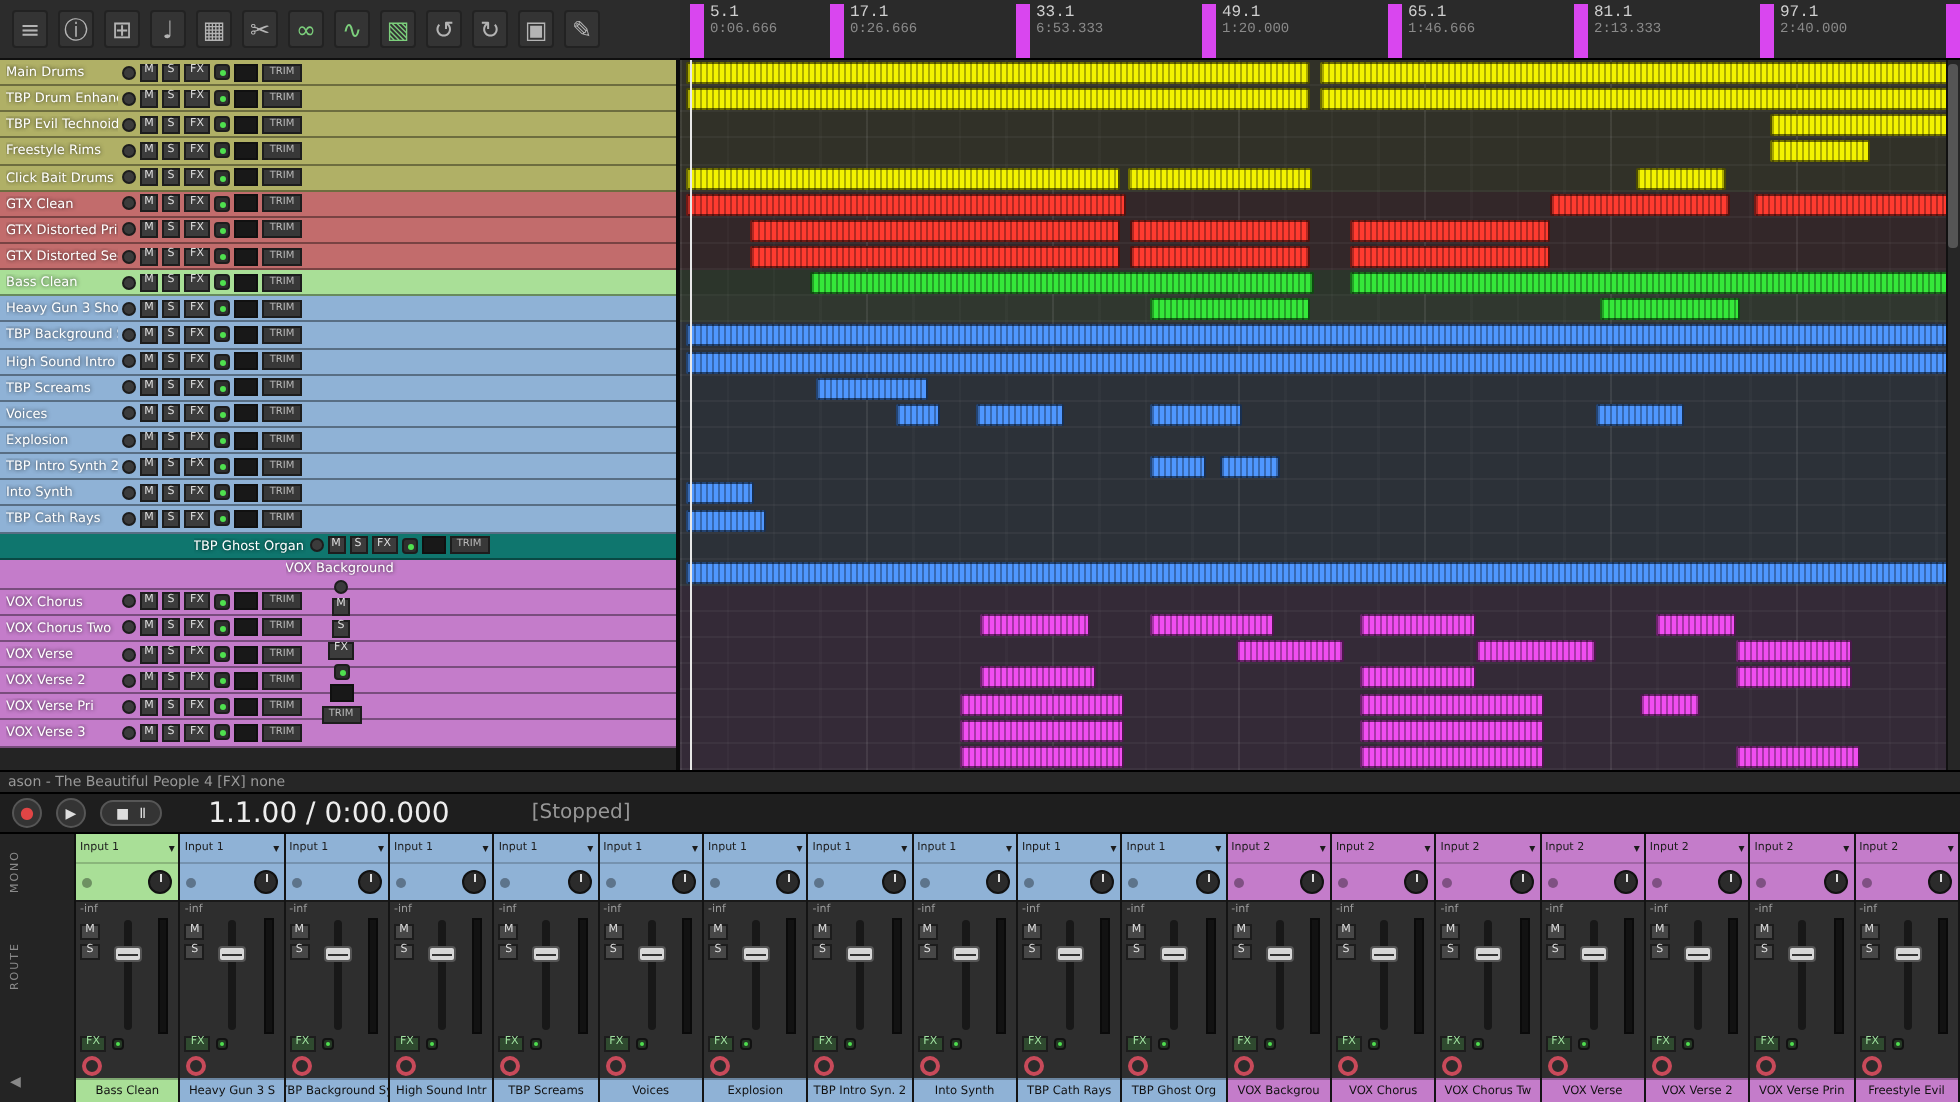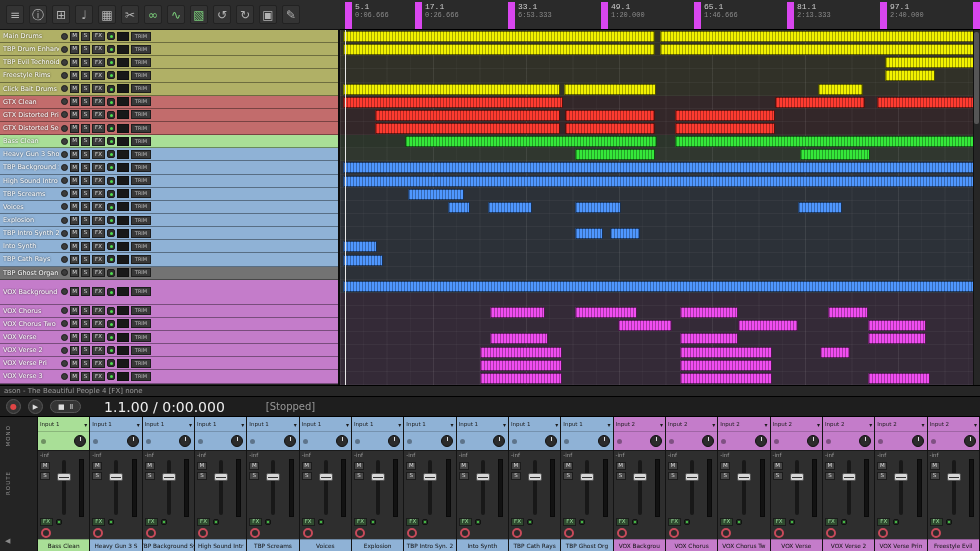--- a/index.html
+++ b/index.html
@@ -338,31 +338,31 @@
         <div class="trow" style="background: rgb(143, 178, 214); height: 13.1481px;">
           <div class="tname">TBP Cath Rays</div>
           <div class="rec"></div>
           <div class="tbtn">M</div>
           <div class="tbtn">S</div>
           <div class="tbtn fxb">FX</div>
           <div class="led"></div>
           <div class="meter"></div>
           <div class="trim">TRIM</div>
         </div>
-        <div class="trow" style="background: #737373; height: 13.1481px;">
+        <div class="trow" style="background: #0f766e; height: 13.1481px; justify-content: center;">
           <div class="tname">TBP Ghost Organ</div>
           <div class="rec"></div>
           <div class="tbtn">M</div>
           <div class="tbtn">S</div>
           <div class="tbtn fxb">FX</div>
           <div class="led"></div>
           <div class="meter"></div>
           <div class="trim">TRIM</div>
         </div>
-        <div class="trow" style="background: rgb(196, 124, 202); height: 25px;">
+        <div class="trow" style="background: rgb(196, 124, 202); height: 15px; flex-direction: column;">
           <div class="tname">VOX Background</div>
           <div class="rec"></div>
           <div class="tbtn">M</div>
           <div class="tbtn">S</div>
           <div class="tbtn fxb">FX</div>
           <div class="led"></div>
           <div class="meter"></div>
           <div class="trim">TRIM</div>
         </div>
         <div class="trow" style="background: rgb(196, 124, 202); height: 13.1481px;">

